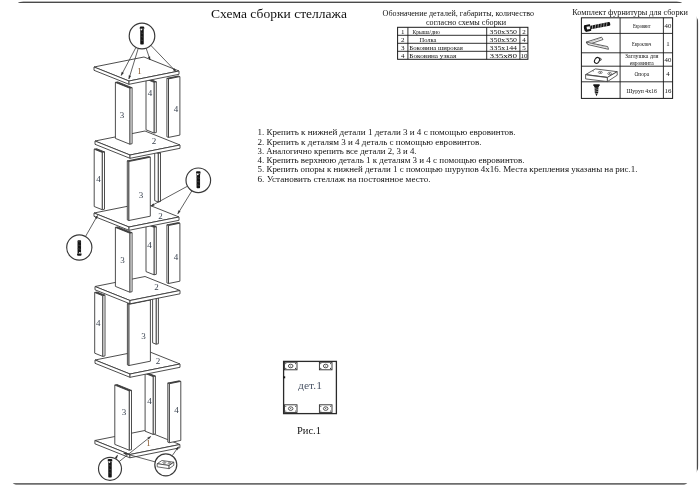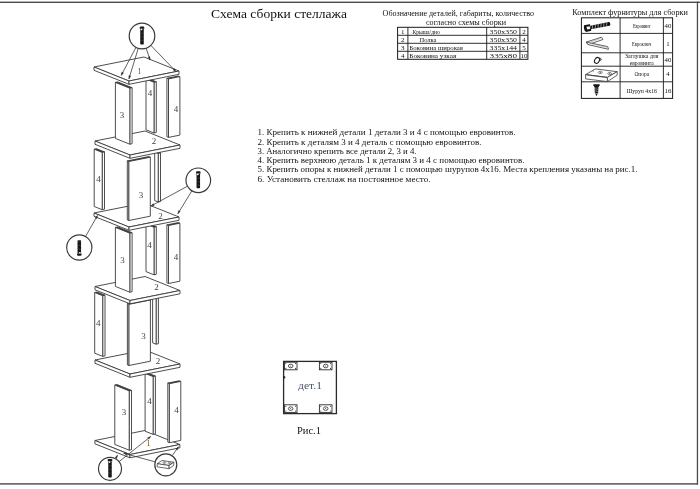--- a/index.html
+++ b/index.html
@@ -1,16 +1,16 @@
 <!DOCTYPE html>
 <html><head>
 <meta charset="utf-8">
 <style>
 html,body{margin:0;padding:0;background:#ffffff;}
-#page{width:700px;height:489px;position:relative;overflow:hidden;background:#ffffff;}
+#page{width:700px;height:489px;position:relative;overflow:hidden;background:#ffffff;border-radius:31px;}
 text{white-space:pre;}
 </style>
 </head>
 <body>
 <div id="page">
 <svg width="700" height="489" viewBox="0 0 700 489">
 
 <rect x="0" y="1.6" width="700" height="1.4" fill="#4a4a4a"></rect>
 
 <rect x="696.8" y="1.6" width="1.3" height="483" fill="#4a4a4a"></rect>

